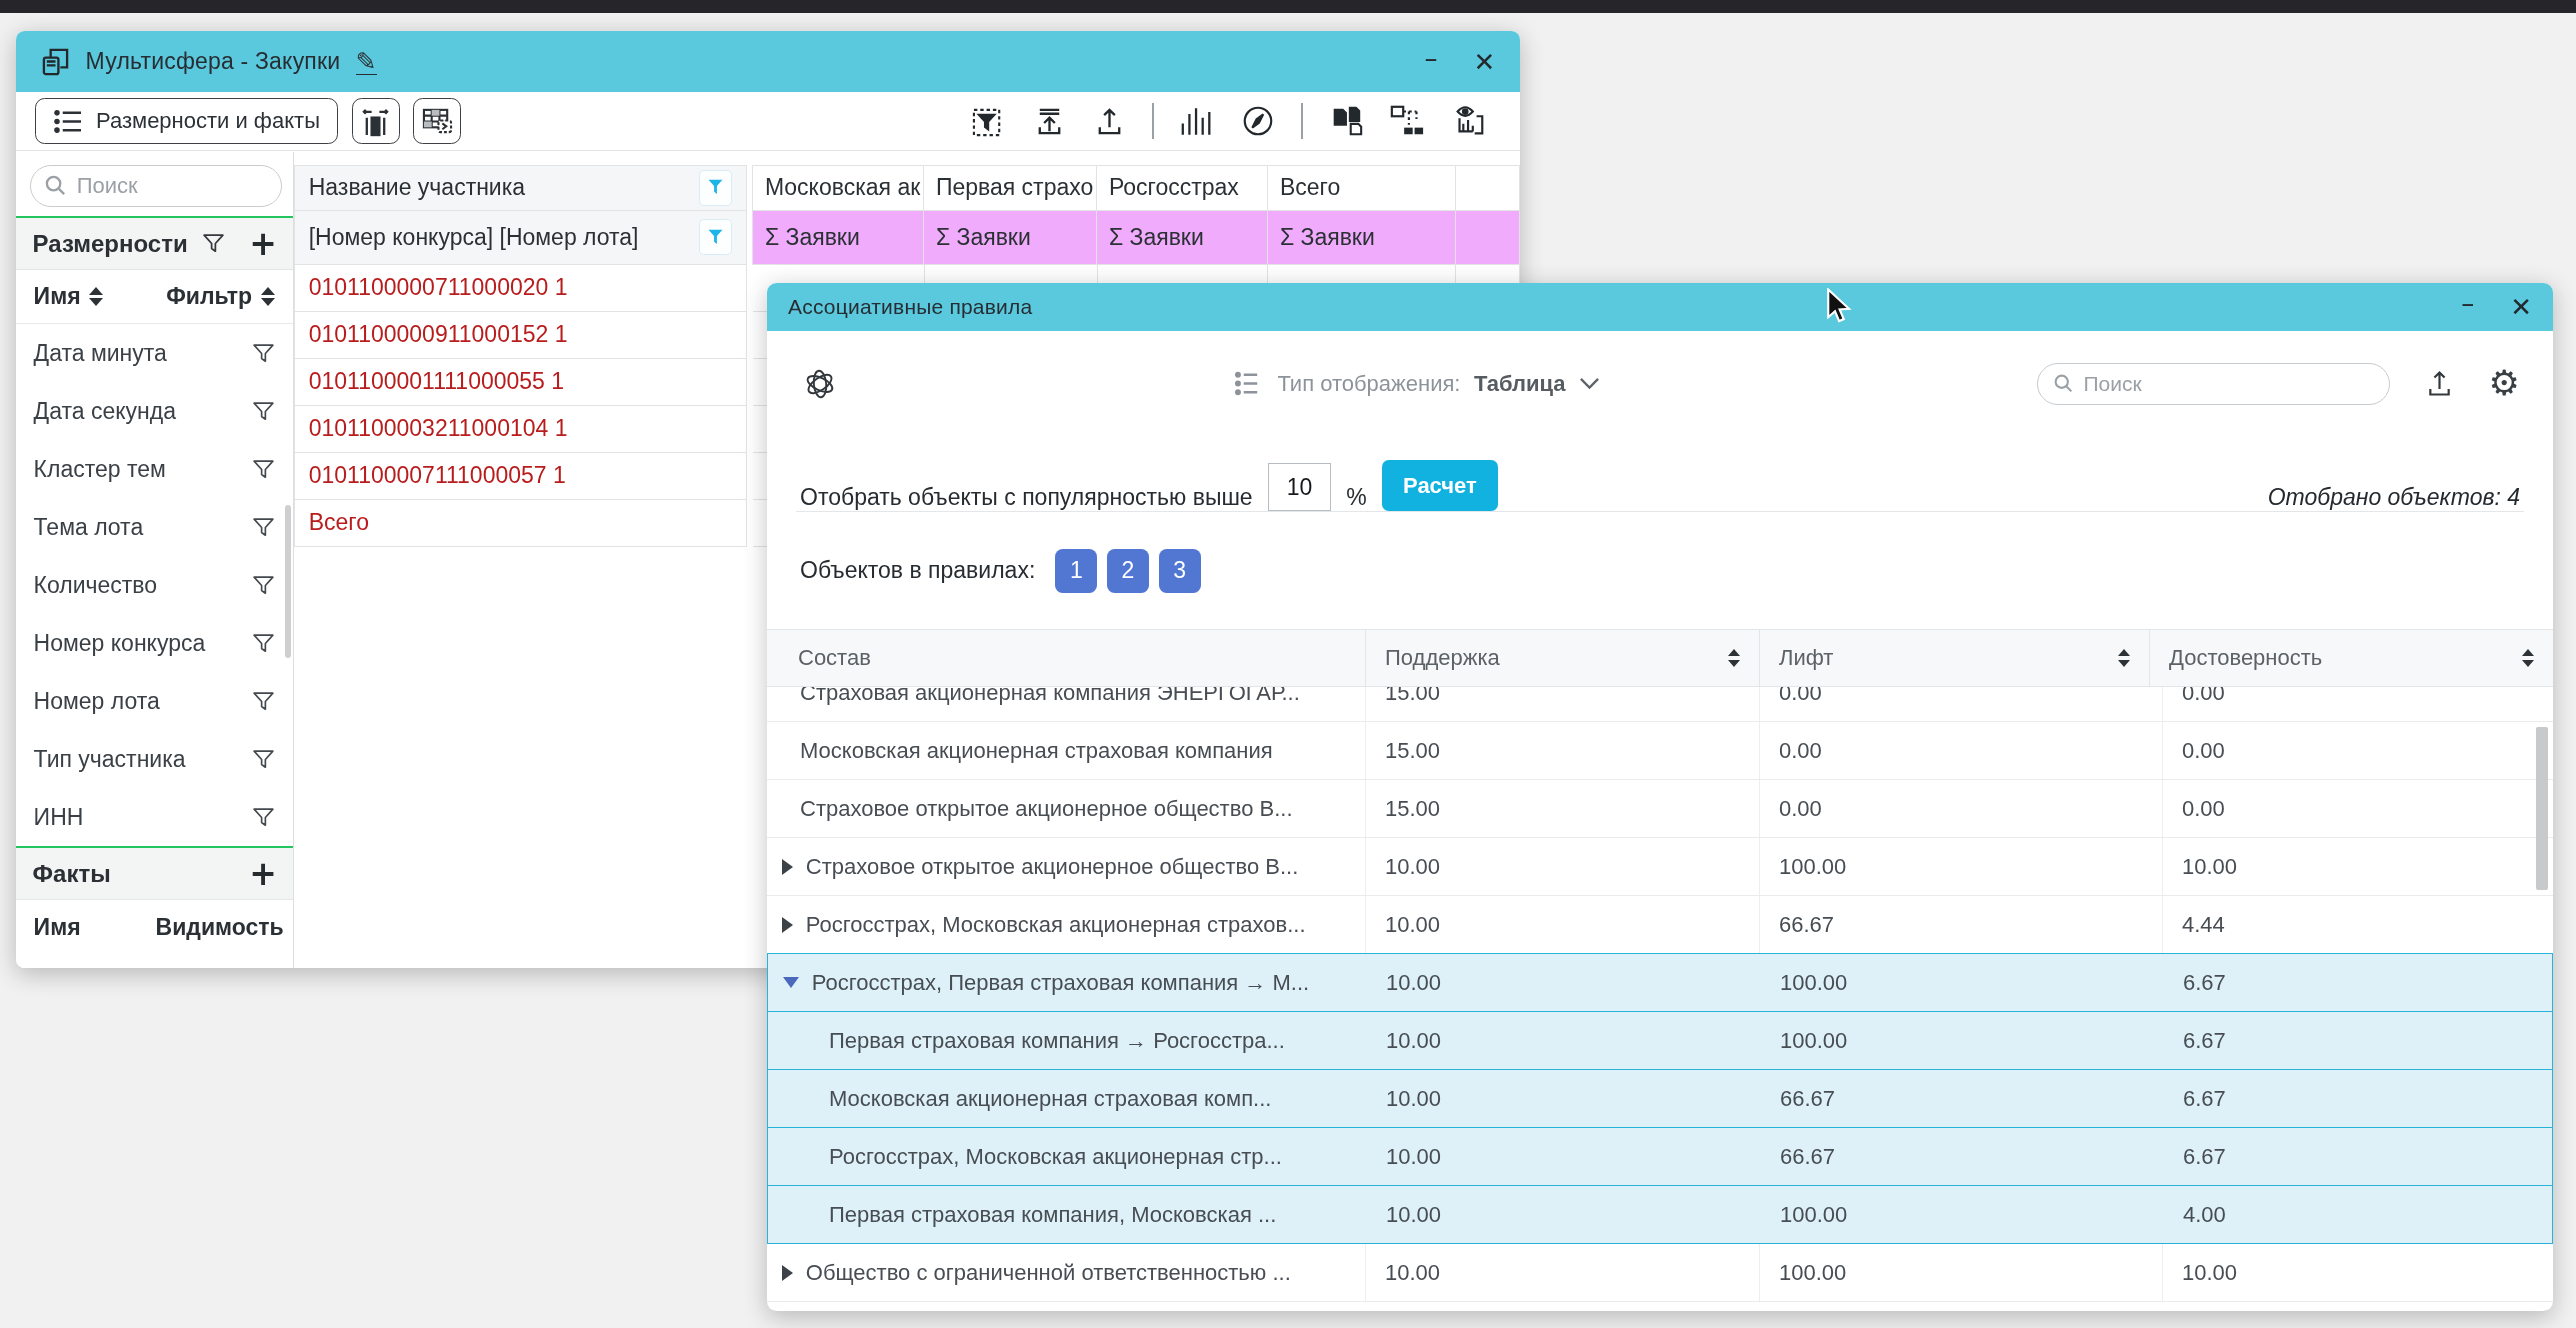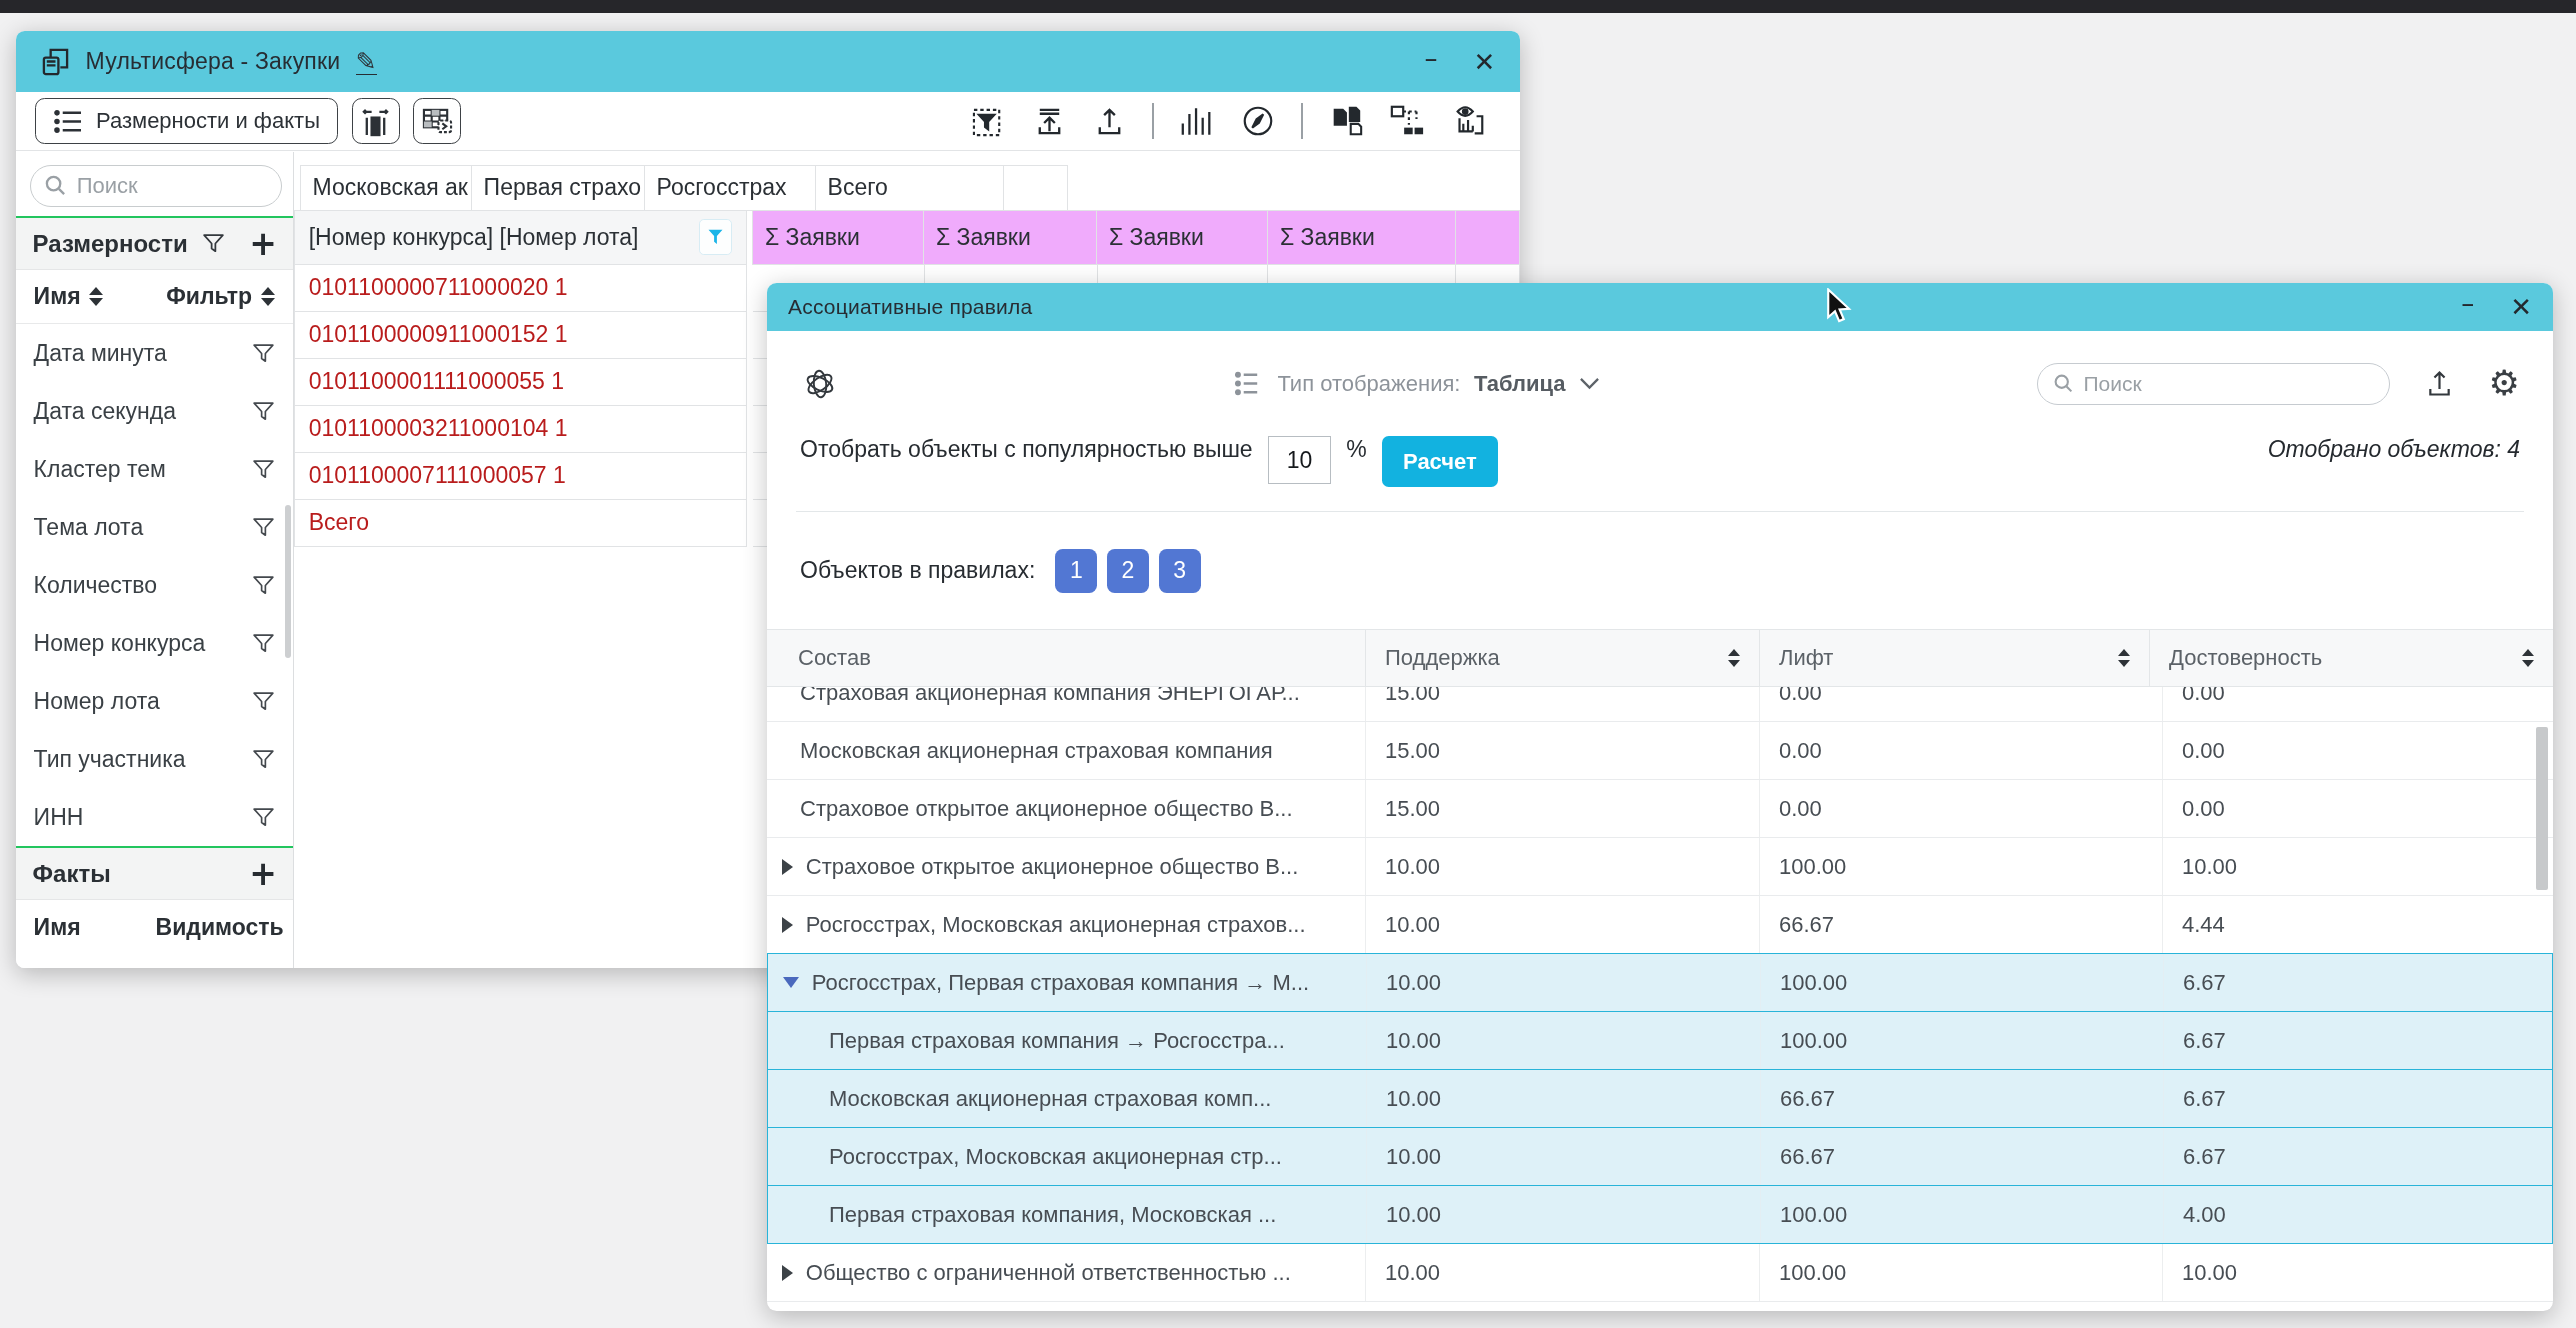--- a/index.html
+++ b/index.html
@@ -97,21 +97,21 @@
   .type-label { font-size:22px; color:#8d939a; }
   .type-value { font-size:22px; font-weight:bold; color:#565c62; }
   .dlg-right { margin-left:auto; display:flex; align-items:center; gap:33px; }
   .dlg-search { width:353px; height:42px; border:1.9px solid #c6cbd0; border-radius:23px;
                 display:flex; align-items:center; gap:9.6px; padding:0 15.3px; }
   .dlg-search input { border:none; outline:none; width:100%; font-size:21px; color:#3c4247;
                       font-family:"Liberation Sans",sans-serif; background:transparent; }
   .dlg-search input::placeholder { color:#9aa0a5; }
   .gear { font-size:35px; color:#3a3f44; line-height:1; }
 
-  .filter-row { height:75px; display:flex; align-items:flex-start; padding:0 33px; gap:15.3px;
+  .filter-row { height:75px; display:flex; align-items:flex-end; padding:0 33px; gap:15.3px;
                 font-size:23px; color:#272c31; }
   .pct-input { width:63px; height:48px; border:1.9px solid #b7bdc2; text-align:center; font-size:23px;
                color:#16191c; font-family:"Liberation Sans",sans-serif; outline:none; }
   .calc-btn { background:#12b2e0; color:#fff; border:none; border-radius:6.7px; font-size:22px;
               font-weight:bold; padding:12.5px 21px; font-family:"Liberation Sans",sans-serif; }
   .sel-info { margin-left:auto; font-style:italic; font-size:23px; color:#24292e; }
   .dlg-divider { margin:0 29px; border-top:1px solid #e3e7e9; }
   .rules-row { height:117px; display:flex; align-items:center; padding:0 33px; gap:8.6px; font-size:23px; color:#272c31; }
   .rules-row .lbl { margin-right:11.5px; }
   .num-btn { width:42px; height:44px; background:#5277d3; border:none; border-radius:7.7px; color:#fff;
@@ -390,20 +390,28 @@
       <div class="facts-cols">
         <span>Имя</span>
         <span class="col2">Видимость</span>
       </div>
 
       <div class="side-scroll"></div>
     </div>
 
     <div class="pivot">
       <div class="prow hdr1">
+        <div class="pcell name-col">
+          <span>Название участника</span>
+          <span class="funnel-box">
+            <svg class="ic" width="21" height="23" viewBox="0 0 24 24">
+                <path d="M4 3h16l-6.4 7.4v9l-3.2-2.6v-6.4z" fill="#1cb5e8"></path>
+              </svg>
+          </span>
+        </div>
         <div class="col-gap"></div>
         <div id="hdr1-cols" style="display:flex;">
             <div class="pcell vcol w0">
     <span class="lbl">Московская ак</span>
   </div>
             <div class="pcell vcol w1">
     <span class="lbl">Первая страхо</span>
   </div>
             <div class="pcell vcol w2">
     <span class="lbl">Росгосстрах</span>

